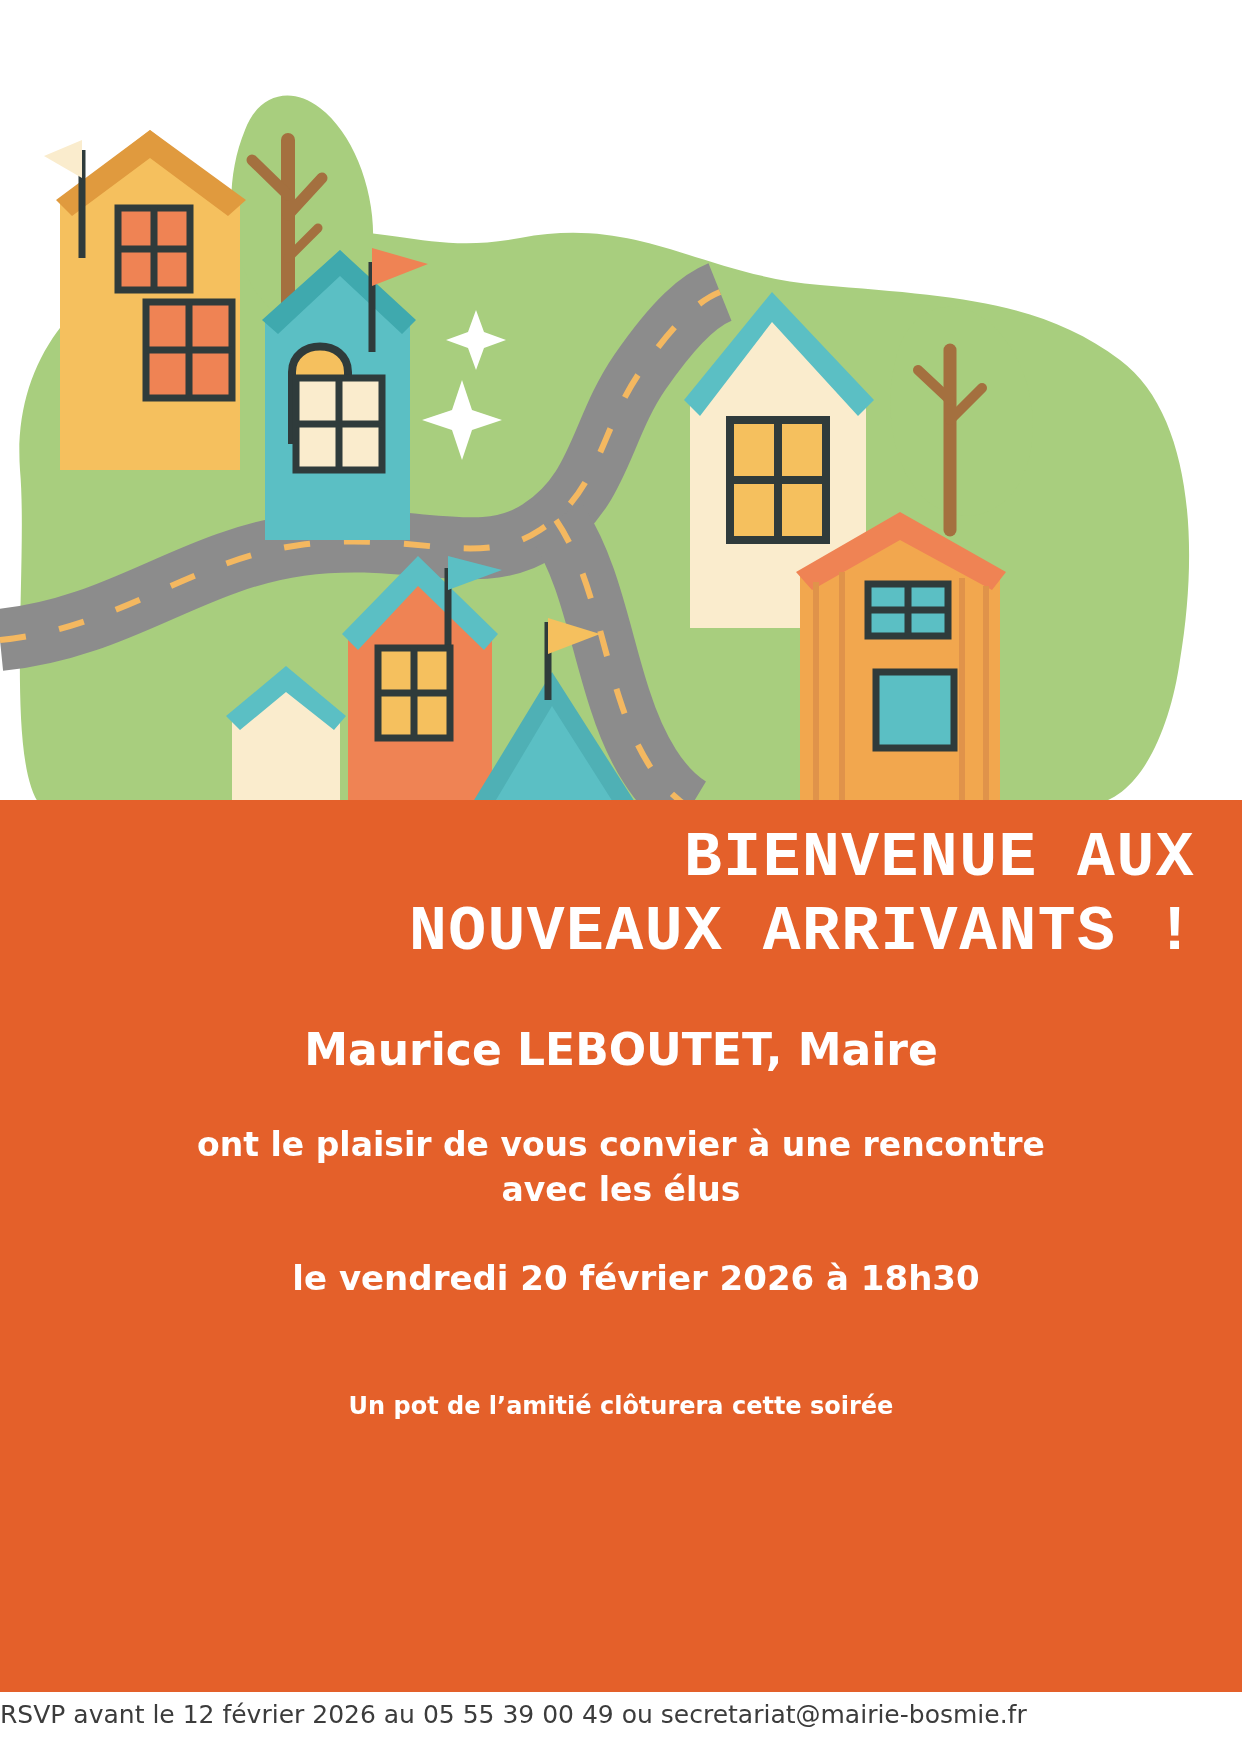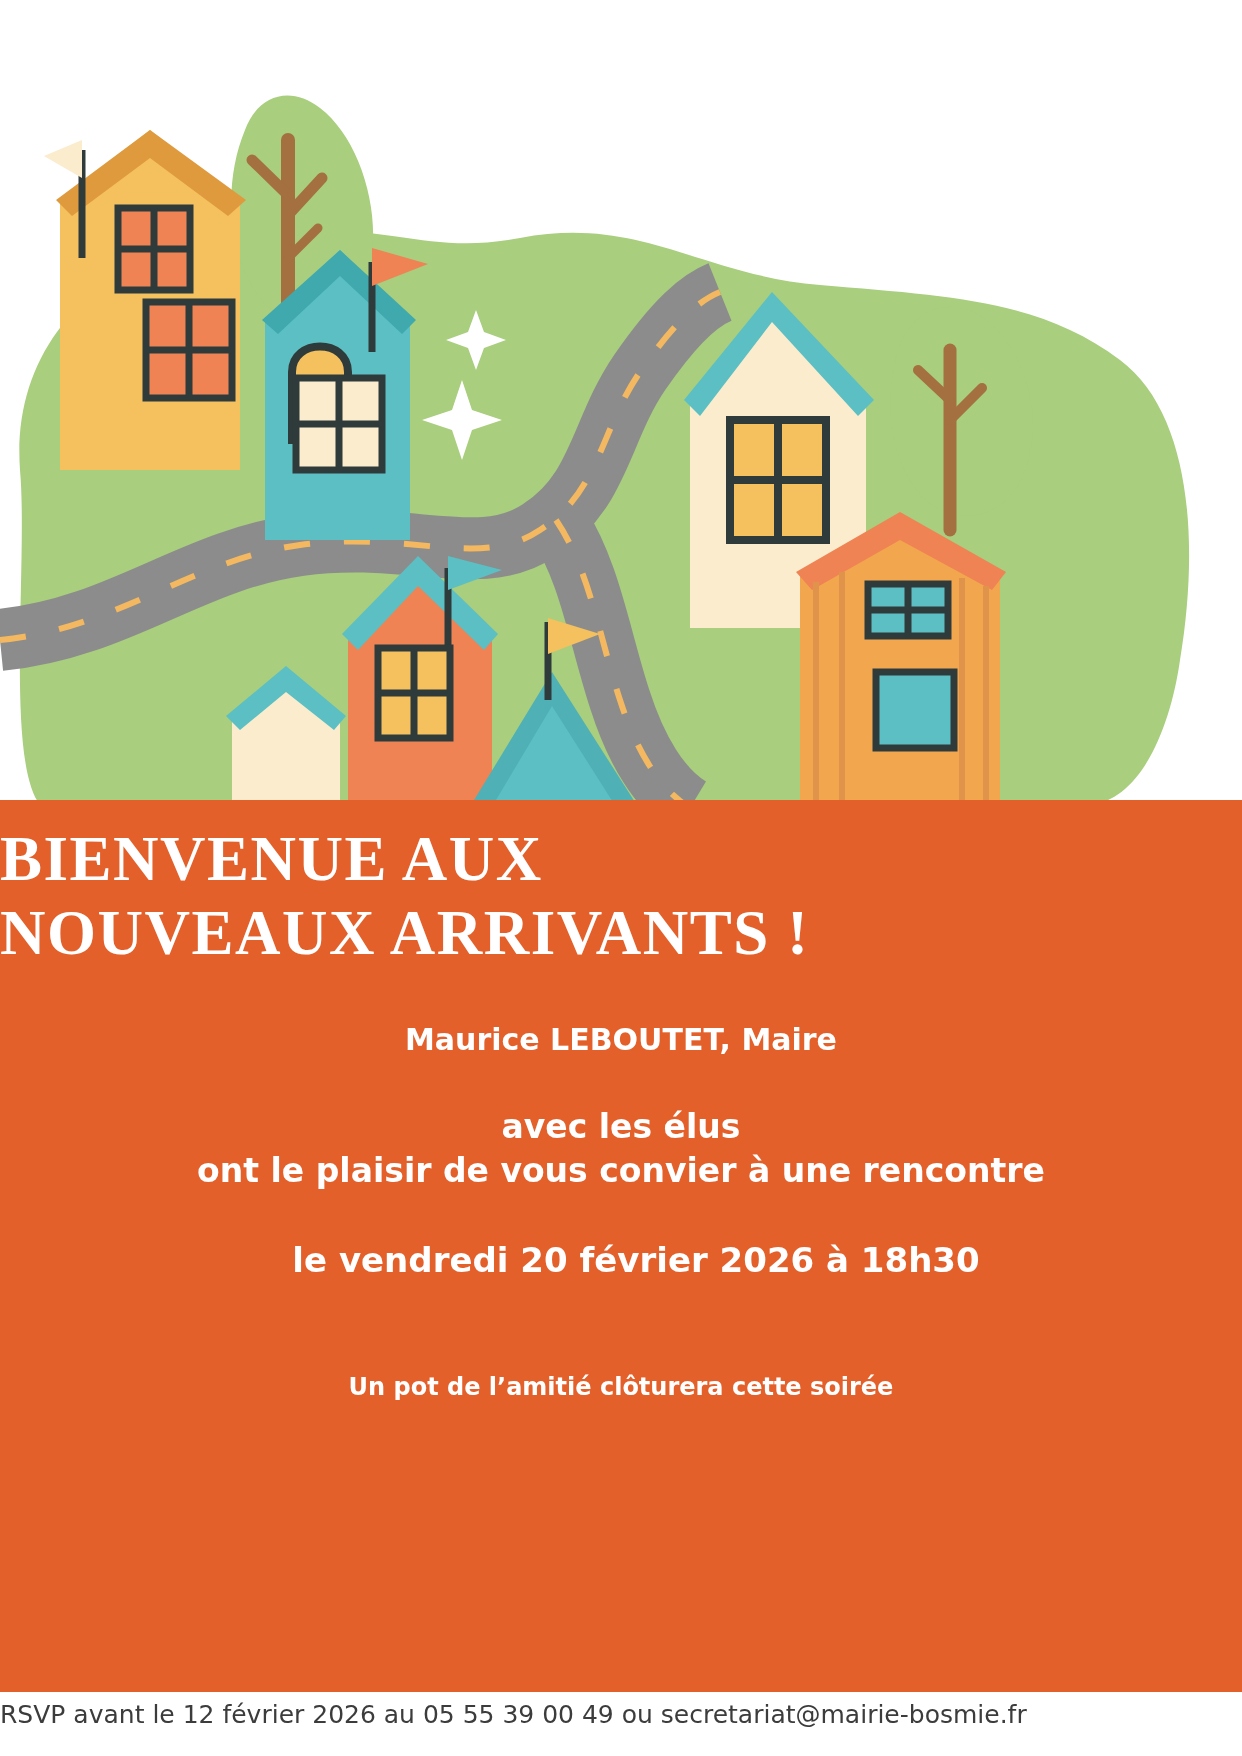--- a/index.html
+++ b/index.html
@@ -40,42 +40,42 @@
     top: 800px;
     width: 1242px;
     height: 892px;
     background: #e4602a;
   }
   .headline {
     position: absolute;
     left: 0;
     top: 22px;
     width: 1195px;
-    text-align: left;
+    text-align: right;
     color: #ffffff;
     font-weight: bold;
     font-size: 63px;
     line-height: 1.18;
     letter-spacing: 1.5px;
-    font-family: Liberation Serif, serif;
+    font-family: Liberation Mono, monospace;
   }
   .body-block {
     position: absolute;
     left: 0;
     top: 220px;
     width: 1242px;
     text-align: center;
     color: #ffffff;
   }
   .line {
     font-weight: bold;
     font-family: "DejaVu Sans", sans-serif;
   }
   .l-host {
-    font-size: 30px;
+    font-size: 44px;
     line-height: 1.35;
   }
   .spacer-md { height: 44px; }
   .l-invite {
     font-size: 33px;
     line-height: 1.35;
   }
   .l-date {
     font-size: 34px;
     line-height: 1.35;
@@ -214,22 +214,22 @@
     <div class="headline">
       <div>BIENVENUE AUX</div>
       <div>NOUVEAUX ARRIVANTS !</div>
     </div>
 
     <div class="body-block">
       <div class="line l-host">Maurice LEBOUTET, Maire</div>
 
       <div class="spacer-md"></div>
 
+      <div class="line l-invite">ont le plaisir de vous convier à une rencontre</div>
       <div class="line l-invite">avec les élus</div>
-      <div class="line l-invite">ont le plaisir de vous convier à une rencontre</div>
 
       <div class="spacer-md"></div>
 
       <div class="line l-date">le vendredi 20 février 2026 à 18h30</div>
 
       <div class="spacer-md"></div>
 
 
       <div class="spacer-md"></div>
 

